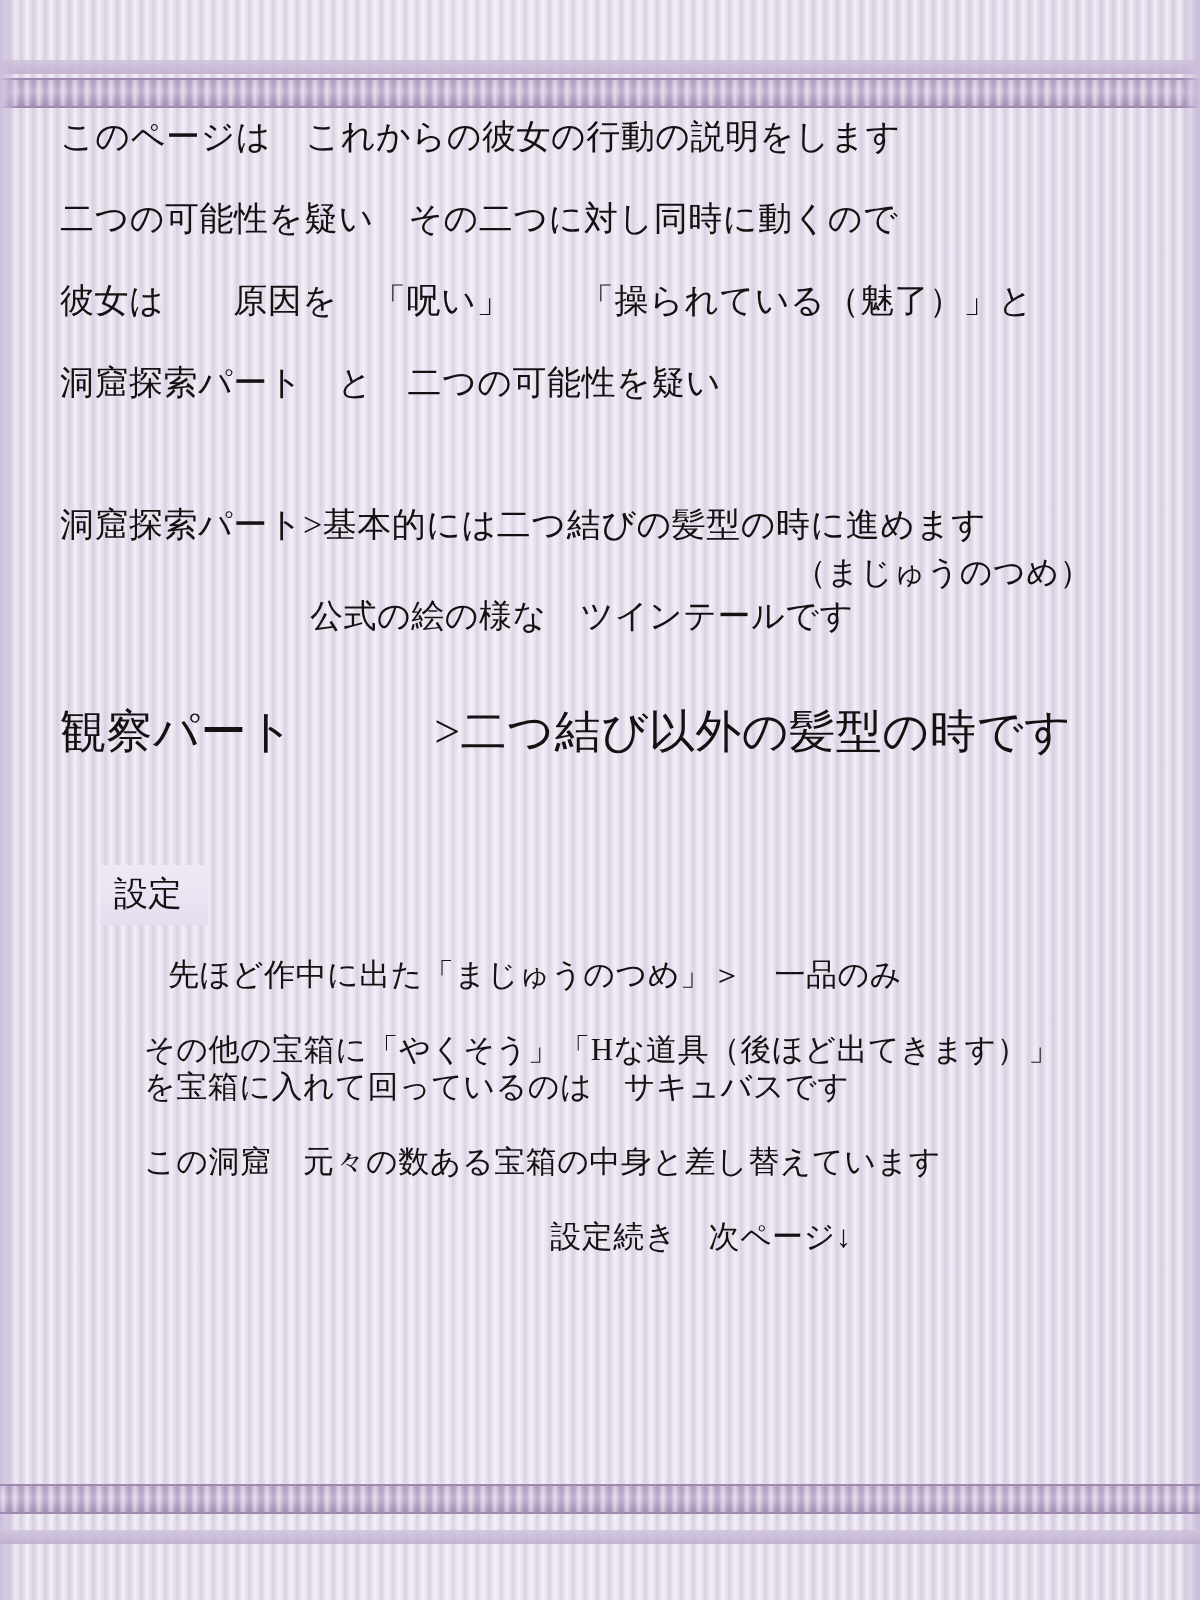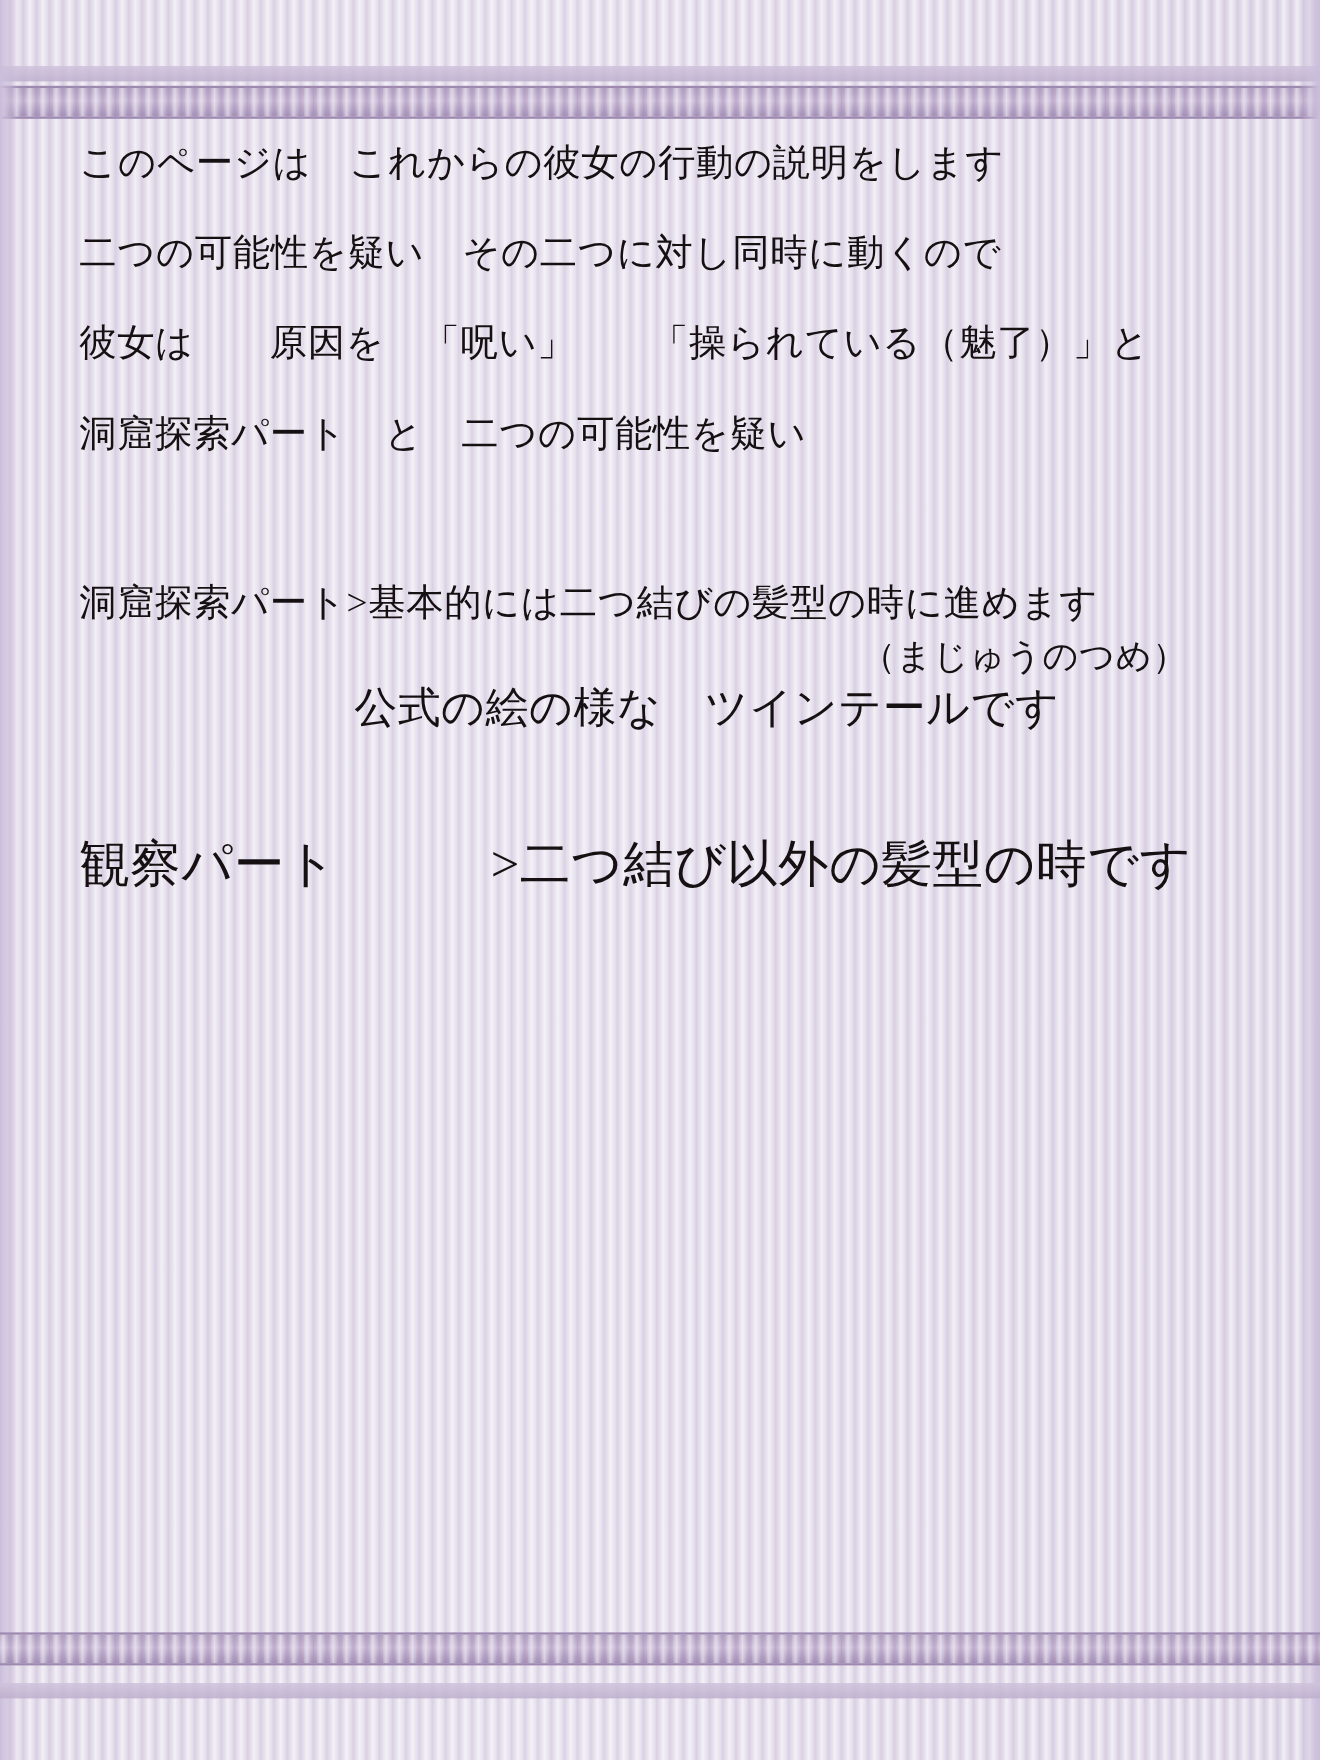--- a/index.html
+++ b/index.html
@@ -109,39 +109,39 @@
     padding: 0 60px;
     box-sizing: border-box;
   }
 
   .line {
     color: #161013;
     font-size: 34px;
     line-height: 1.0;
     letter-spacing: 0.5px;
     white-space: pre;
-    margin: 12px;
+    margin: 0;
   }
 
   .intro .line { margin-bottom: 48px; }
 
   .gap-sm { height: 34px; }
   .gap-md { height: 60px; }
   .gap-lg { height: 76px; }
 
   .sec-cave .line-main { margin-bottom: 14px; }
   .sec-cave .line-note {
     text-align: right;
     padding-right: 48px;
     font-size: 32px;
     margin-bottom: 12px;
   }
   .sec-cave .line-sub {
     padding-left: 250px;
-    font-size: 39px;
+    font-size: 33px;
   }
 
   .sec-observe .line { font-size: 46px; }
 
   .setting-label {
     display: inline-block;
     font-size: 34px;
     color: #161013;
     background: linear-gradient(to bottom, #efe9f4, #e6def0);
     padding: 6px 26px 8px 14px;
@@ -191,19 +191,30 @@
 
     <div class="gap-lg"></div>
 
     <div class="sec-observe">
       <p class="line">観察パート　　　&gt;二つ結び以外の髪型の時です</p>
     </div>
 
     <div class="gap-lg"></div>
     <div class="gap-sm"></div>
 
+    <div class="sec-setting">
+      <span class="setting-label">設定</span>
+
+      <div class="gap-sm"></div>
+
+      <p class="line indent-1 loose">先ほど作中に出た「まじゅうのつめ」＞　一品のみ</p>
+      <p class="line indent-0 tight">その他の宝箱に「やくそう」「Hな道具（後ほど出てきます）」</p>
+      <p class="line indent-0 loose">を宝箱に入れて回っているのは　サキュバスです</p>
+      <p class="line indent-0 loose">この洞窟　元々の数ある宝箱の中身と差し替えています</p>
+      <p class="line next-page">設定続き　次ページ↓</p>
+    </div>
 
   </div>
 
   <div class="band-bottom"></div>
   <div class="band-bottom-inner"></div>
 
 </div>
 
 </body></html>

